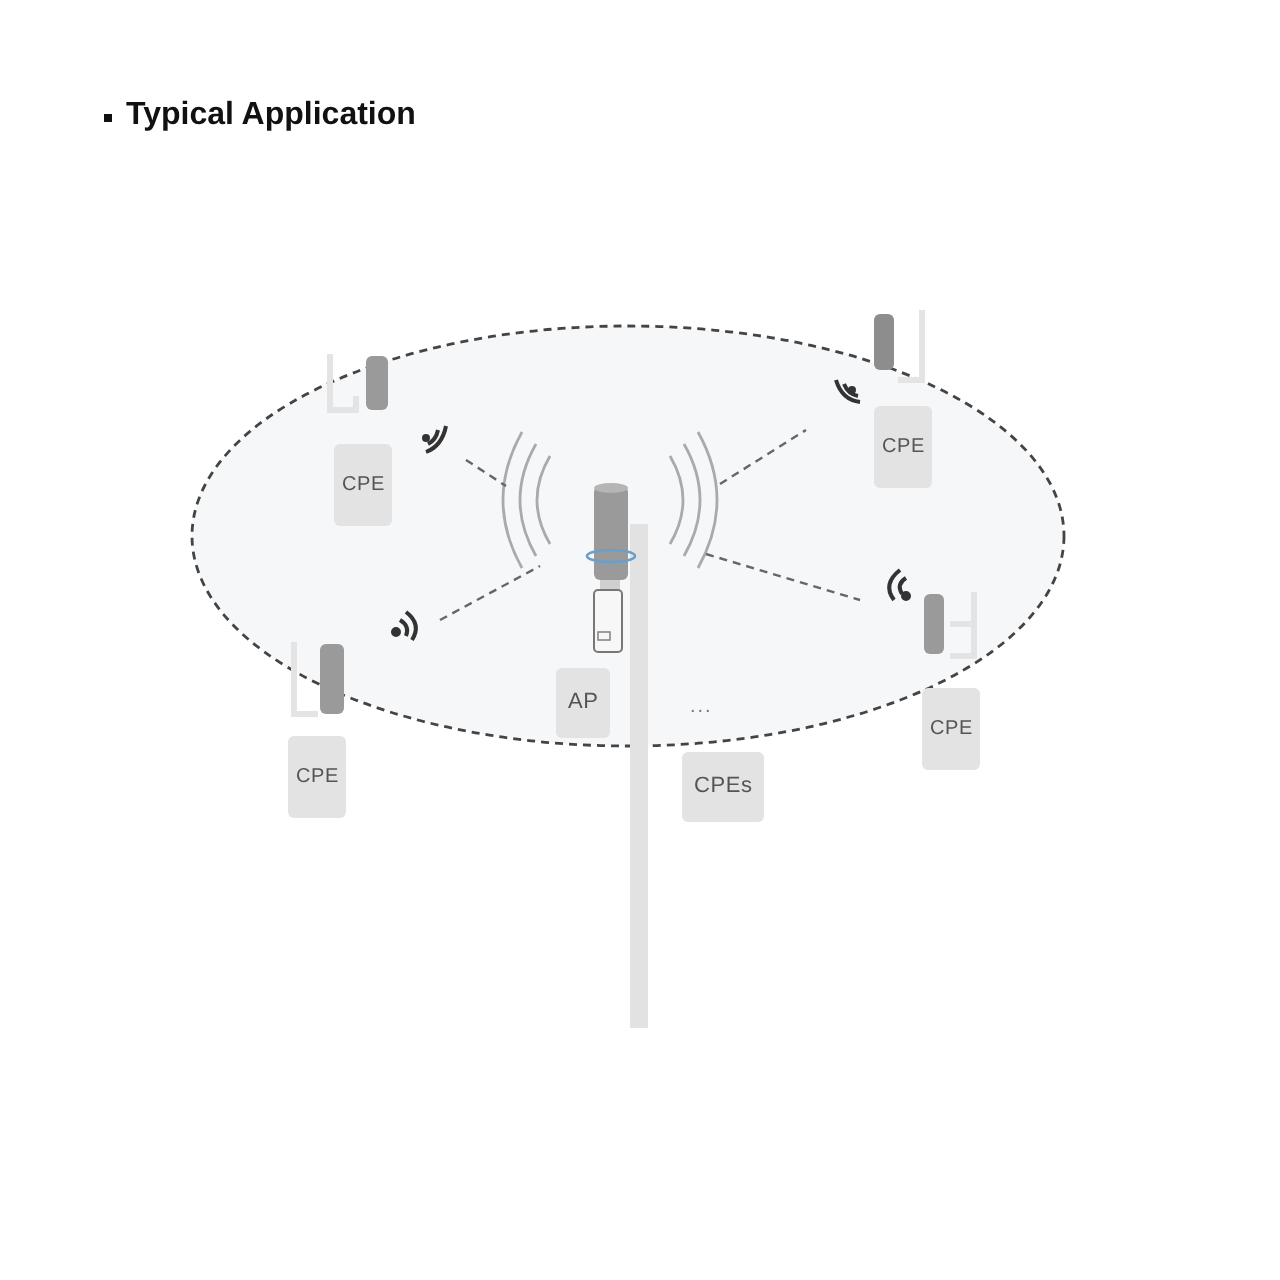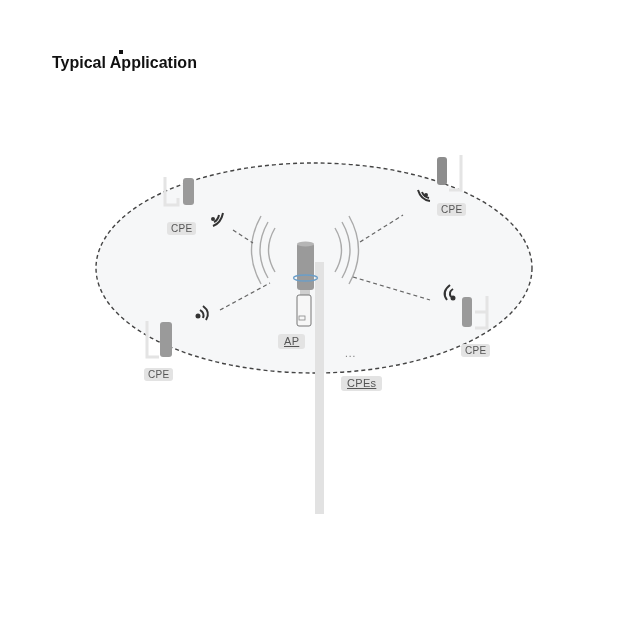--- a/index.html
+++ b/index.html
@@ -1,25 +1,25 @@
 <!DOCTYPE html>
 <html><head>
   <meta charset="utf-8">
   <style>
     html, body { margin: 0; padding: 0; background: #ffffff; }
     body { width: 640px; height: 640px; position: relative; overflow: hidden;
            font-family: "Liberation Sans", "DejaVu Sans", sans-serif; }
     .heading { position: absolute; left: 52px; top: 49px; font-size: 16px; font-weight: bold;
-               color: #111111; display: flex; align-items: center; flex-direction: column; }
+               color: #111111; display: flex; align-items: center; }
     .heading .bullet { display: inline-block; width: 4px; height: 4px; background: #111;
                        margin-right: 7px; margin-top: 1px; }
     svg.diagram { position: absolute; left: 0; top: 0; }
     .label { position: absolute; font-size: 10px; color: #555555; background: #e3e3e3;
-             border-radius: 3px; padding: 1px 4px; line-height: 11px; letter-spacing: 0.3px; }
-    .label.big { font-size: 11px; padding: 2px 6px; text-decoration: underline; }
+             border-radius: 3px; padding: 15px 4px; line-height: 11px; letter-spacing: 0.3px; }
+    .label.big { font-size: 11px; padding: 12px 6px; }
     .dots { position: absolute; font-size: 10px; color: #777; letter-spacing: 1px; }
   </style>
 </head>
 <body>
 
 <div class="heading">
   <span class="bullet"></span>
   <span>Typical Application</span>
 </div>
 

